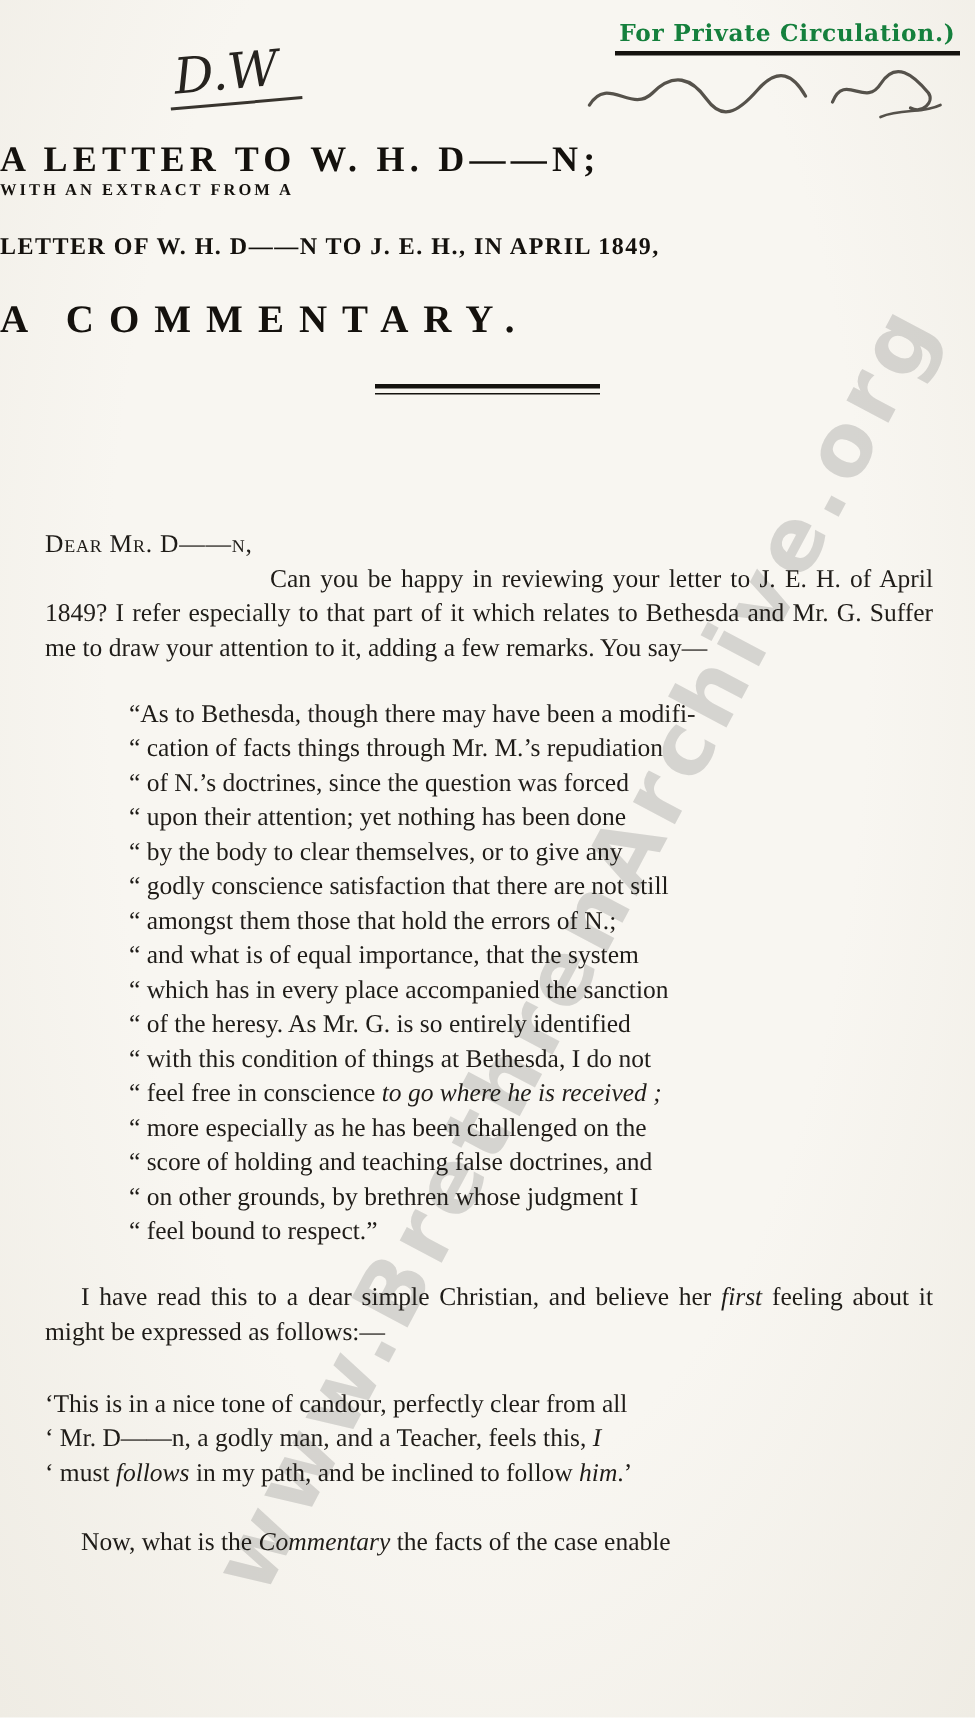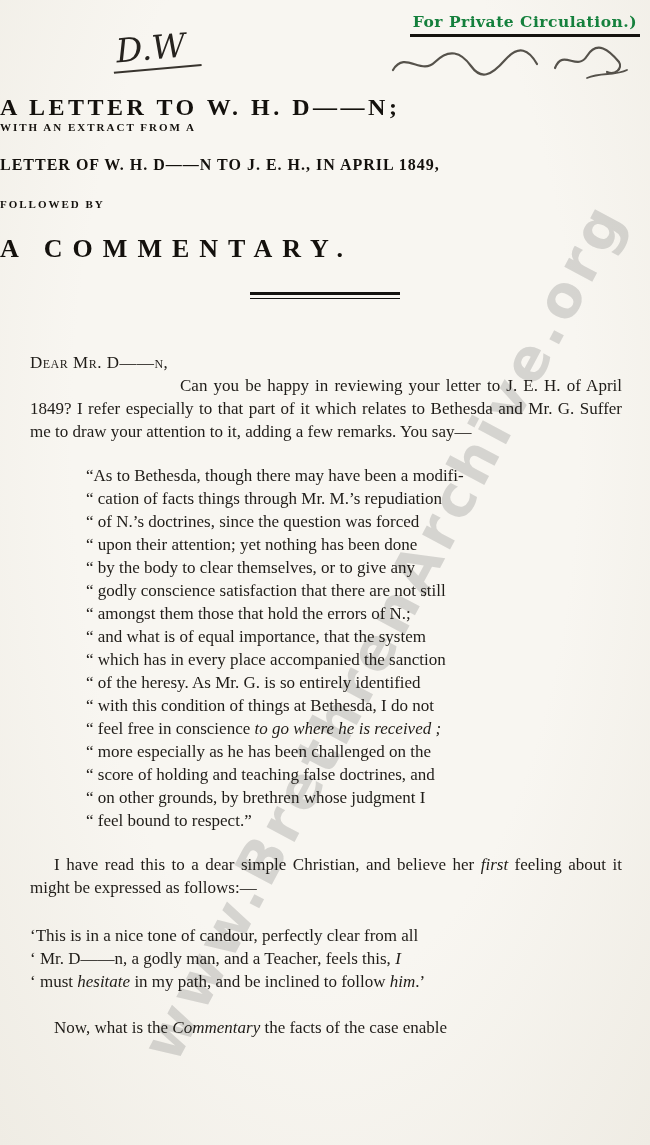--- a/index.html
+++ b/index.html
@@ -68,21 +68,20 @@
 <svg class="hand-scrawl" width="245" height="46" viewBox="0 0 245 46">
   <path d="M6,28 C 18,8 34,34 48,20 S 74,10 84,24 S 104,34 118,18 S 142,8 150,22" fill="none" stroke="#3a362f" stroke-width="2.2" stroke-linecap="round"></path>
   <path d="M168,26 C 176,6 190,30 200,14 S 222,8 232,20 C 236,26 228,34 220,30" fill="none" stroke="#3a362f" stroke-width="2.2" stroke-linecap="round"></path>
   <path d="M200,36 C 214,30 228,34 240,28" fill="none" stroke="#3a362f" stroke-width="1.8" stroke-linecap="round"></path>
 </svg>
 
 <div class="header">
   <div class="title">A LETTER TO W. H. D——N;</div>
   <div class="sub-small">WITH AN EXTRACT FROM A</div>
   <div class="sub-large">LETTER OF W. H. D——N TO J. E. H., IN APRIL 1849,</div>
-  <div class="sub-small2">FOLLOWED BY</div>
   <div class="commentary">A COMMENTARY.</div>
   <div class="rule">
     <div class="r1"></div>
     <div class="r2"></div>
   </div>
 </div>
 
 <div class="body-text">
   <div class="salutation">Dear Mr. D——n,</div>
   <div class="para1">Can you be happy in reviewing your letter to J. E. H. of April 1849?  I refer especially to that part of it which relates to Bethesda and Mr. G.  Suffer me to draw your attention to it, adding a few remarks.  You say—</div>
@@ -101,16 +100,16 @@
       <div>“ feel free in conscience <i>to go where he is received ;</i></div>
       <div>“ more especially as he has been challenged on the</div>
       <div>“ score of holding and teaching false doctrines, and</div>
       <div>“ on other grounds, by brethren whose judgment I</div>
       <div>“ feel bound to respect.”</div>
     </div>
   <div class="para3">I have read this to a dear simple Christian, and believe her <i>first</i> feeling about it might be expressed as follows:—</div>
   <div class="quote2">
       <div>‘This is in a nice tone of candour, perfectly clear from all</div>
       <div>‘ Mr. D——n, a godly man, and a Teacher, feels this, <i>I</i></div>
-      <div>‘ must <i>hesitate</i> in my path, and be inclined to follow <i>him</i>.’</div>
+      <div>‘ must <i>follows</i> in my path, and be inclined to follow <i>him</i>.’</div>
     </div>
   <div class="para-final">Now, what is the <i>Commentary</i> the facts of the case enable</div>
 </div>
 
 </body></html>

